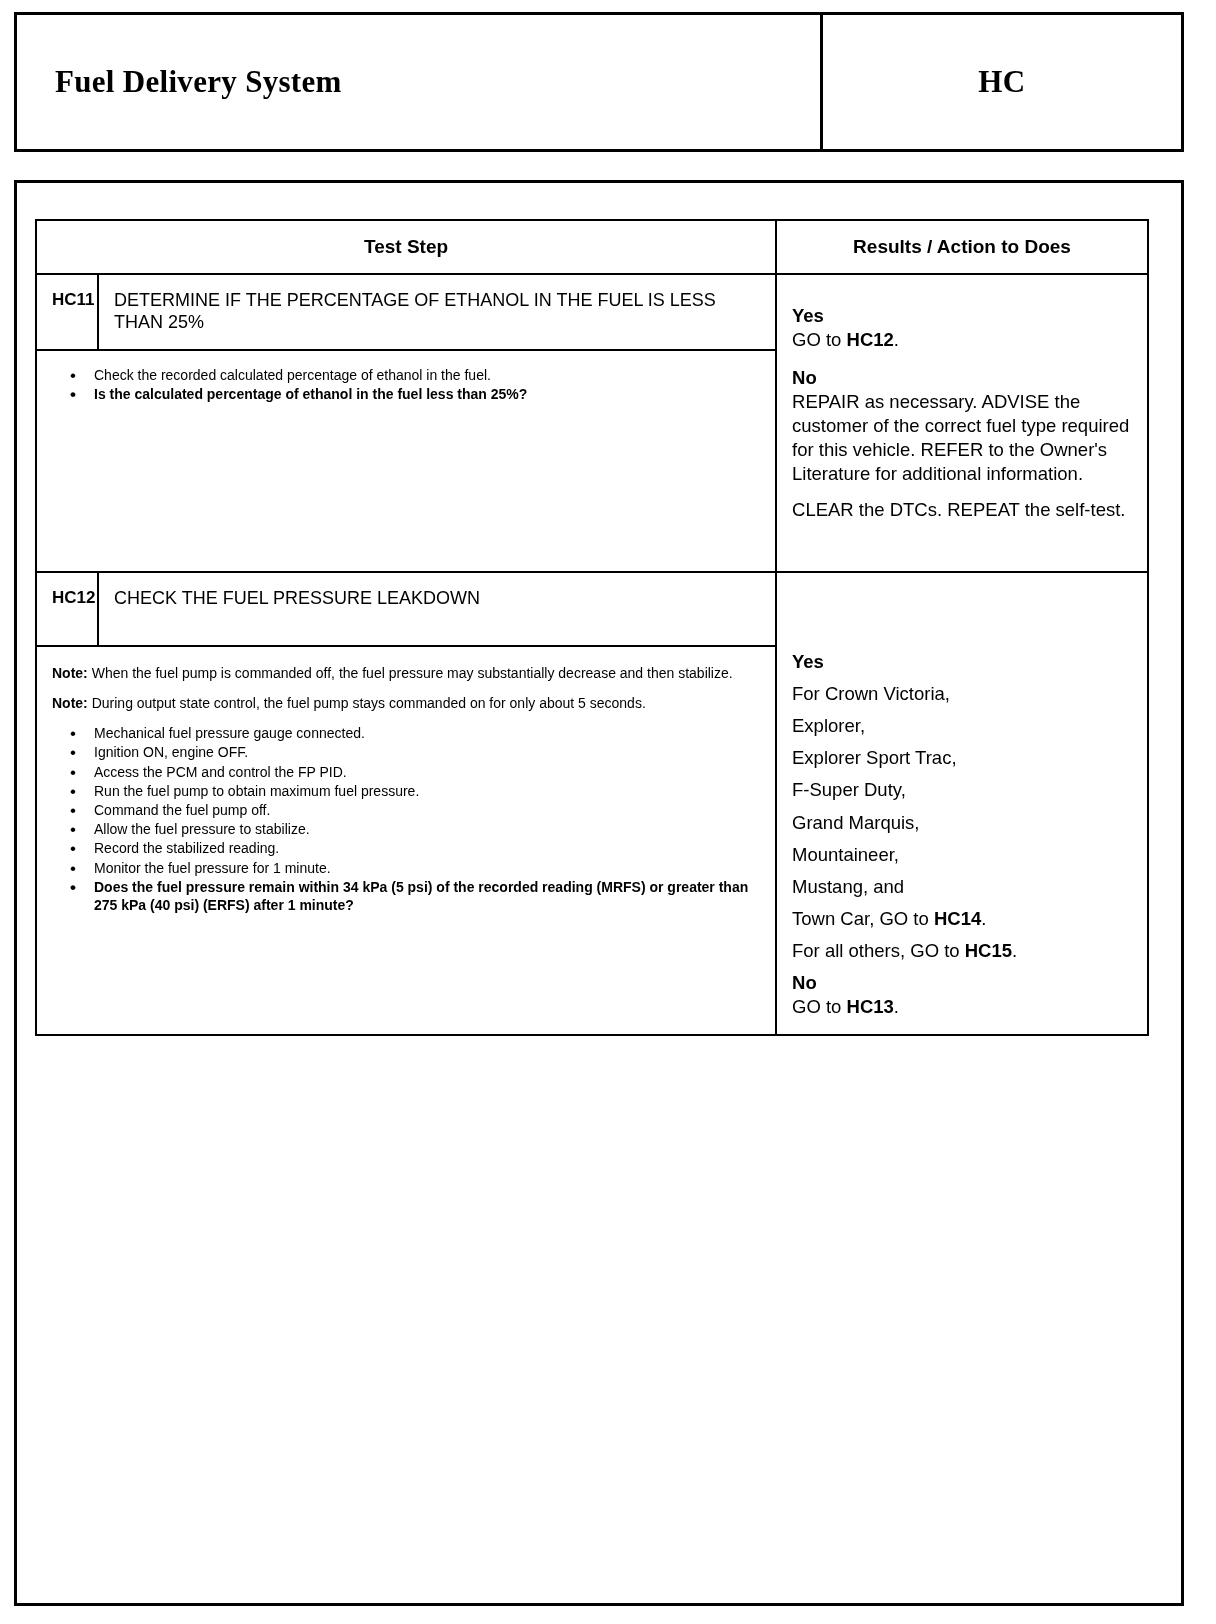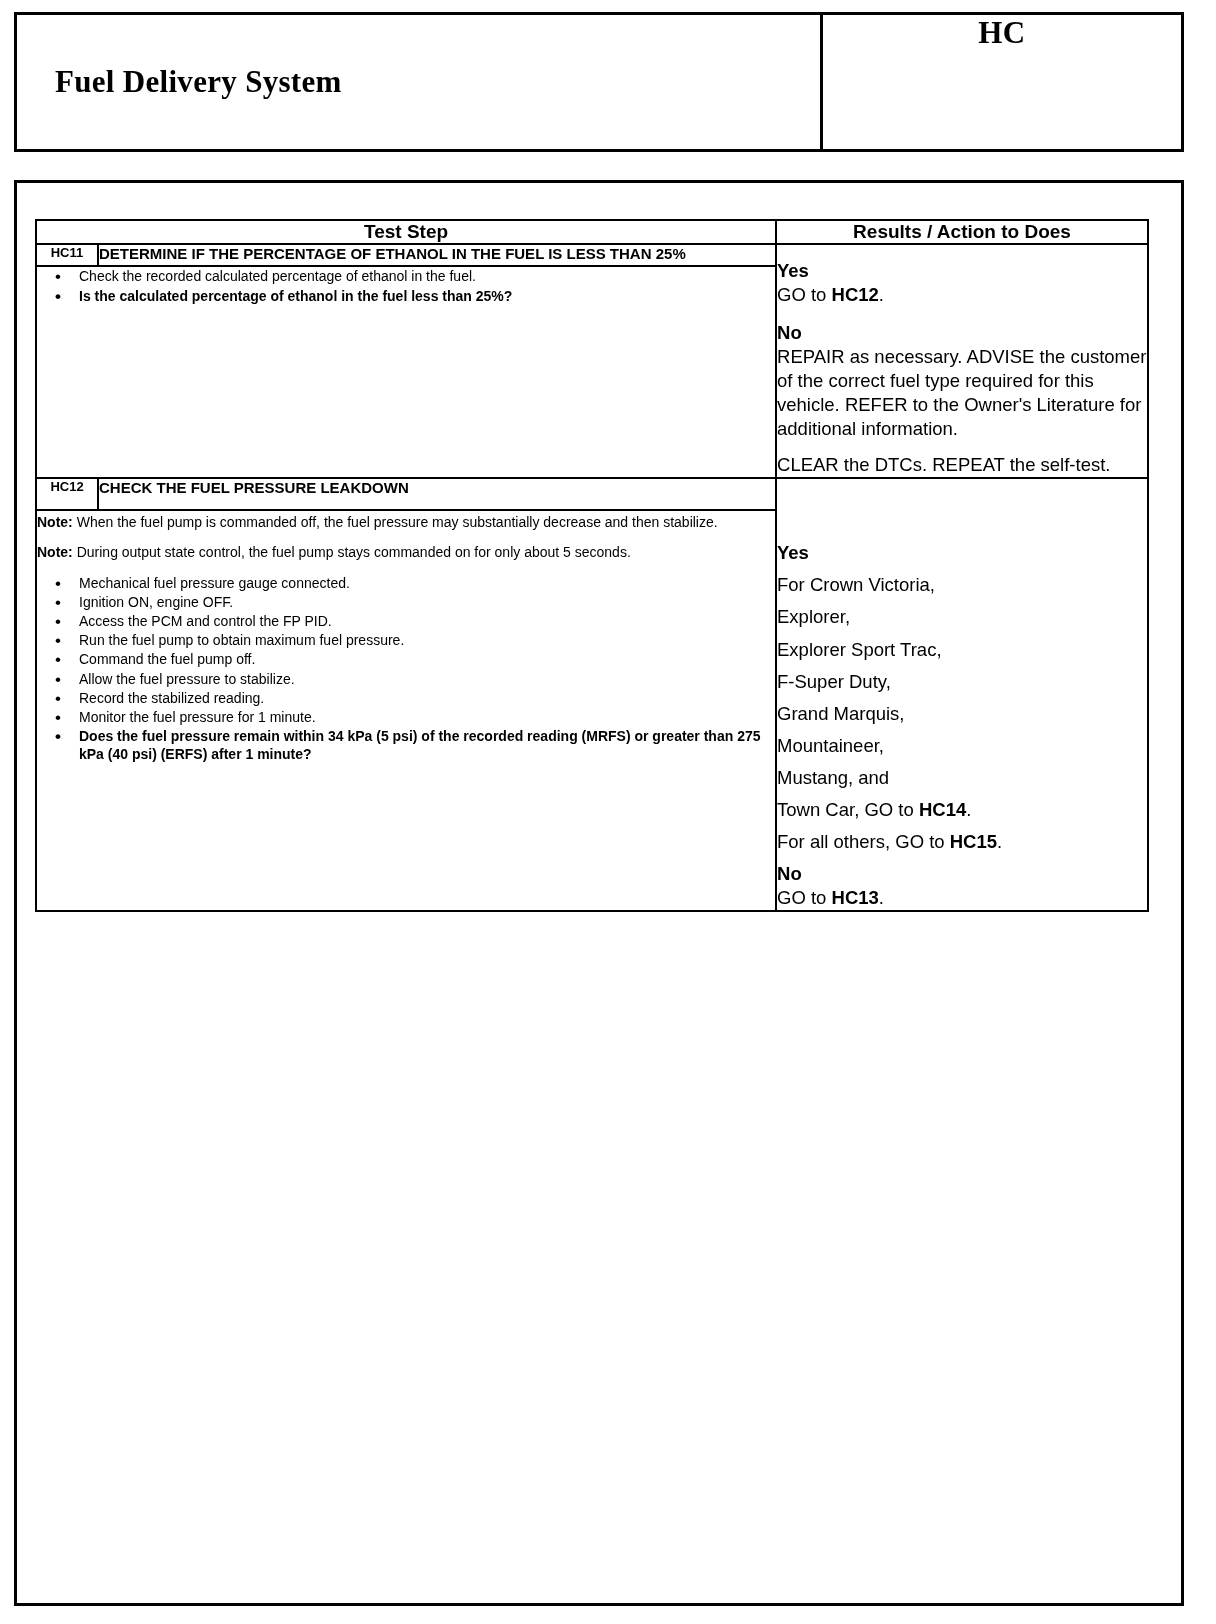--- a/index.html
+++ b/index.html
@@ -42,20 +42,21 @@
   .header-title {
     font-family: "Liberation Serif", serif;
     font-weight: bold;
     font-size: 31px;
     letter-spacing: 0.3px;
     padding-left: 38px;
   }
   .header-code-cell {
     flex: 1 1 auto;
     display: flex;
+    align-items: center;
     justify-content: center;
   }
   .header-code {
     font-family: "Liberation Serif", serif;
     font-weight: bold;
     font-size: 31px;
     letter-spacing: 0.5px;
   }
 
   
@@ -74,43 +75,43 @@
     position: absolute;
     left: 18px;
     top: 36px;
     width: 1112px;
     border-collapse: collapse;
     table-layout: fixed;
   }
   table.dtable td, table.dtable th {
     border: 2px solid #000;
     vertical-align: top;
-    padding: 0;
+    padding: 15px;
   }
   .col-id { width: 62px; }
   .col-step { width: 678px; }
   .col-res { width: 372px; }
 
   th.hdr {
     text-align: center;
     font-size: 19px;
     font-weight: bold;
     padding: 5px 0 7px 0;
   }
 
   .idcell {
     text-align: center;
-    font-size: 13px;
+    font-size: 17px;
     font-weight: bold;
     padding: 7px 0 0 0;
     vertical-align: top;
   }
   .titlecell {
-    font-size: 15px;
-    font-weight: bold;
+    font-size: 18px;
+    font-weight: normal;
     padding: 7px 8px 7px 9px;
     line-height: 1.22;
   }
   .stepcell {
     padding: 9px 10px 10px 10px;
     font-size: 14px;
     line-height: 1.3;
   }
   .rescell {
     padding: 0 8px 8px 10px;

